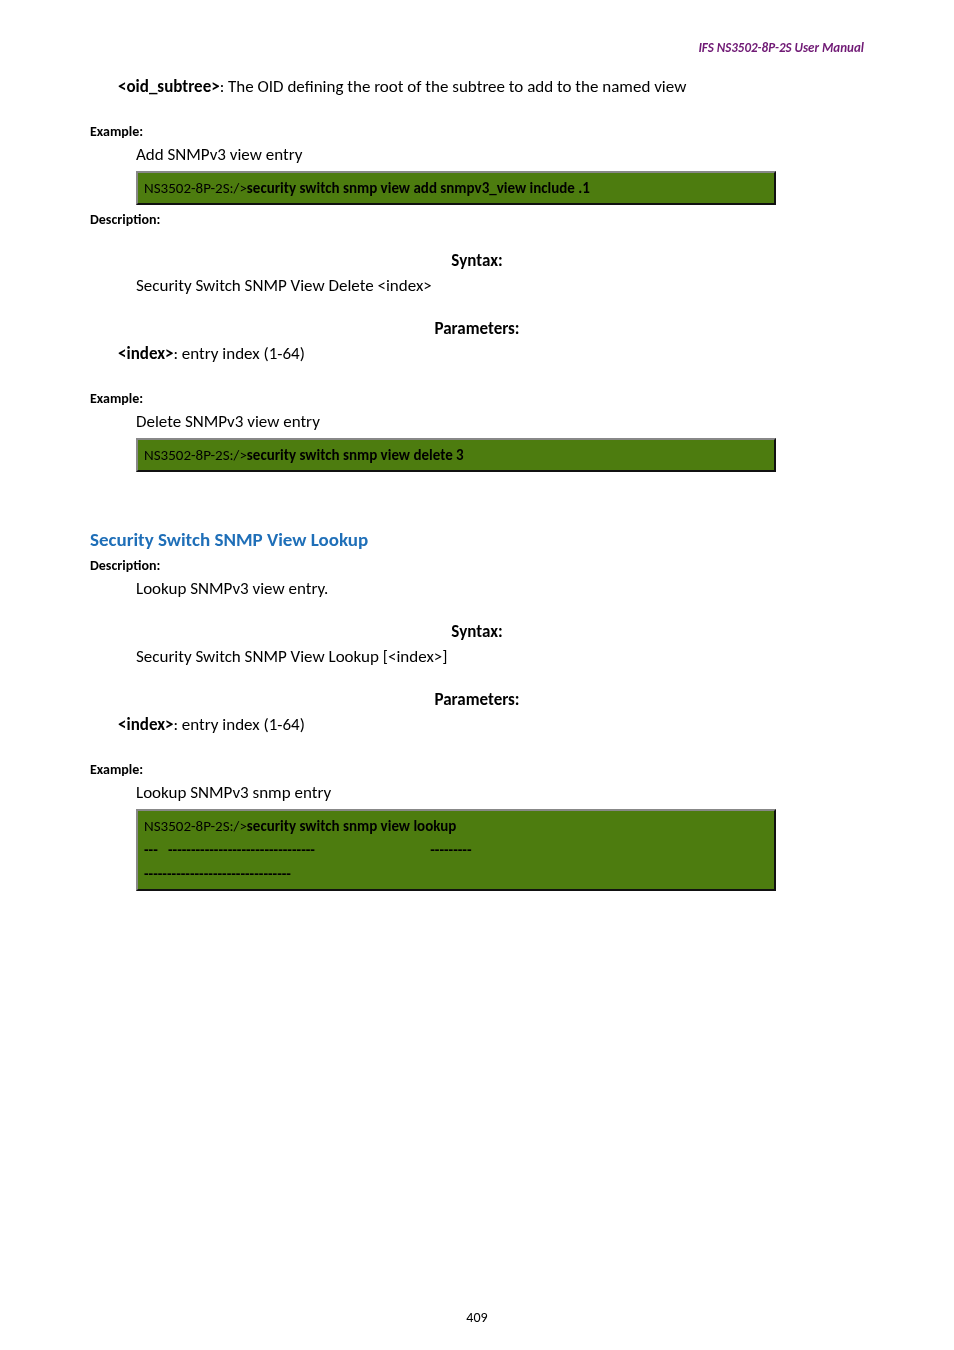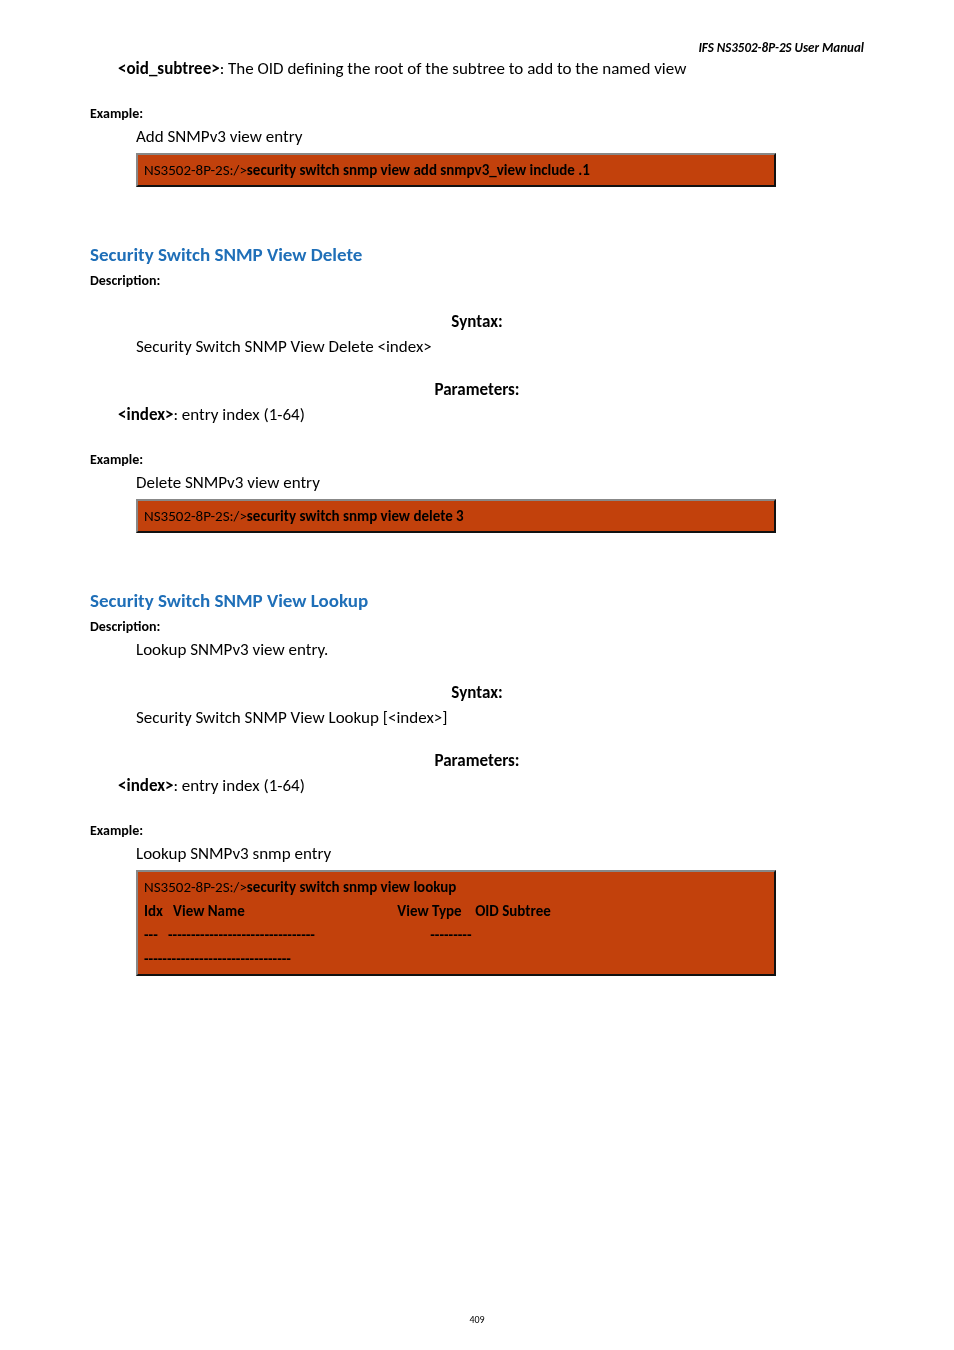--- a/index.html
+++ b/index.html
@@ -12,23 +12,23 @@
     padding: 48px 90px 30px 90px;
     position: relative;
   }
   .header-right {
     position: absolute;
     top: 40px;
     right: 90px;
     font-size: 13px;
     font-style: italic;
     font-weight: bold;
-    color: #000000;
+    color: #701a75;
   }
-  .content { margin-top: 10px; }
+  .content { margin-top: 28px; }
   .body-text {
     font-size: 17px;
     color: #000;
     margin-bottom: 4px;
   }
   .body-text.indent { padding-left: 28px; }
   .body-text.indent2 { padding-left: 46px; }
   .bold { font-weight: bold; }
   .small-heading {
     font-size: 14px;
@@ -48,61 +48,60 @@
     font-weight: bold;
     font-size: 19px;
     margin-top: 56px;
     margin-bottom: 6px;
   }
   .code-box {
     margin-left: 46px;
     margin-top: 6px;
     margin-bottom: 6px;
     width: 640px;
-    background: #c2410c;
+    background: #4d7c0f;
     border: 2.5px solid #000;
     border-top-color: #888;
     border-left-color: #888;
     border-right-color: #111;
     border-bottom-color: #111;
     padding: 3px 6px;
     font-size: 15px;
     line-height: 1.6;
   }
   .code-box .row {
     white-space: pre;
     font-family: Calibri, "Segoe UI", Arial, sans-serif;
   }
   .footer {
     position: absolute;
     bottom: 24px;
     left: 0;
     width: 100%;
     text-align: center;
-    font-size: 10px;
+    font-size: 14px;
   }
 </style>
 </head>
 <body>
 
 <div class="header-right">IFS  NS3502-8P-2S  User  Manual</div>
 
 <div class="content">
 
   <p class="body-text indent">
     <span class="bold">&lt;oid_subtree&gt;</span><span>: The OID defining the root of the subtree to add to the named view</span>
   </p>
 
   <p class="small-heading">Example:</p>
   <p class="body-text indent2">Add SNMPv3 view entry</p>
   <div class="code-box">
     <div class="row"><span>NS3502-8P-2S:/&gt;</span><span class="bold">security switch snmp view add snmpv3_view include .1</span></div>
   </div>
 
-  <h2 class="section-heading">Security Switch SNMP View Delete</h2>
   <p class="small-heading" style="margin-top:6px">Description:</p>
 
   <p class="med-heading">Syntax:</p>
   <p class="body-text indent2">Security Switch SNMP View Delete &lt;index&gt;</p>
 
   <p class="med-heading">Parameters:</p>
   <p class="body-text indent">
     <span class="bold">&lt;index&gt;</span><span>: entry index (1-64)</span>
   </p>
 
@@ -121,20 +120,19 @@
 
   <p class="med-heading">Parameters:</p>
   <p class="body-text indent">
     <span class="bold">&lt;index&gt;</span><span>: entry index (1-64)</span>
   </p>
 
   <p class="small-heading">Example:</p>
   <p class="body-text indent2">Lookup SNMPv3 snmp entry</p>
   <div class="code-box">
     <div class="row"><span>NS3502-8P-2S:/&gt;</span><span class="bold">security switch snmp view lookup</span></div>
-    <div class="row bold">Idx   View Name                                             View Type    OID Subtree</div>
     <div class="row bold">---   --------------------------------                                  ---------  </div>
     <div class="row bold">--------------------------------</div>
   </div>
 
 </div>
 
 <div class="footer">409</div>
 
 </body></html>

